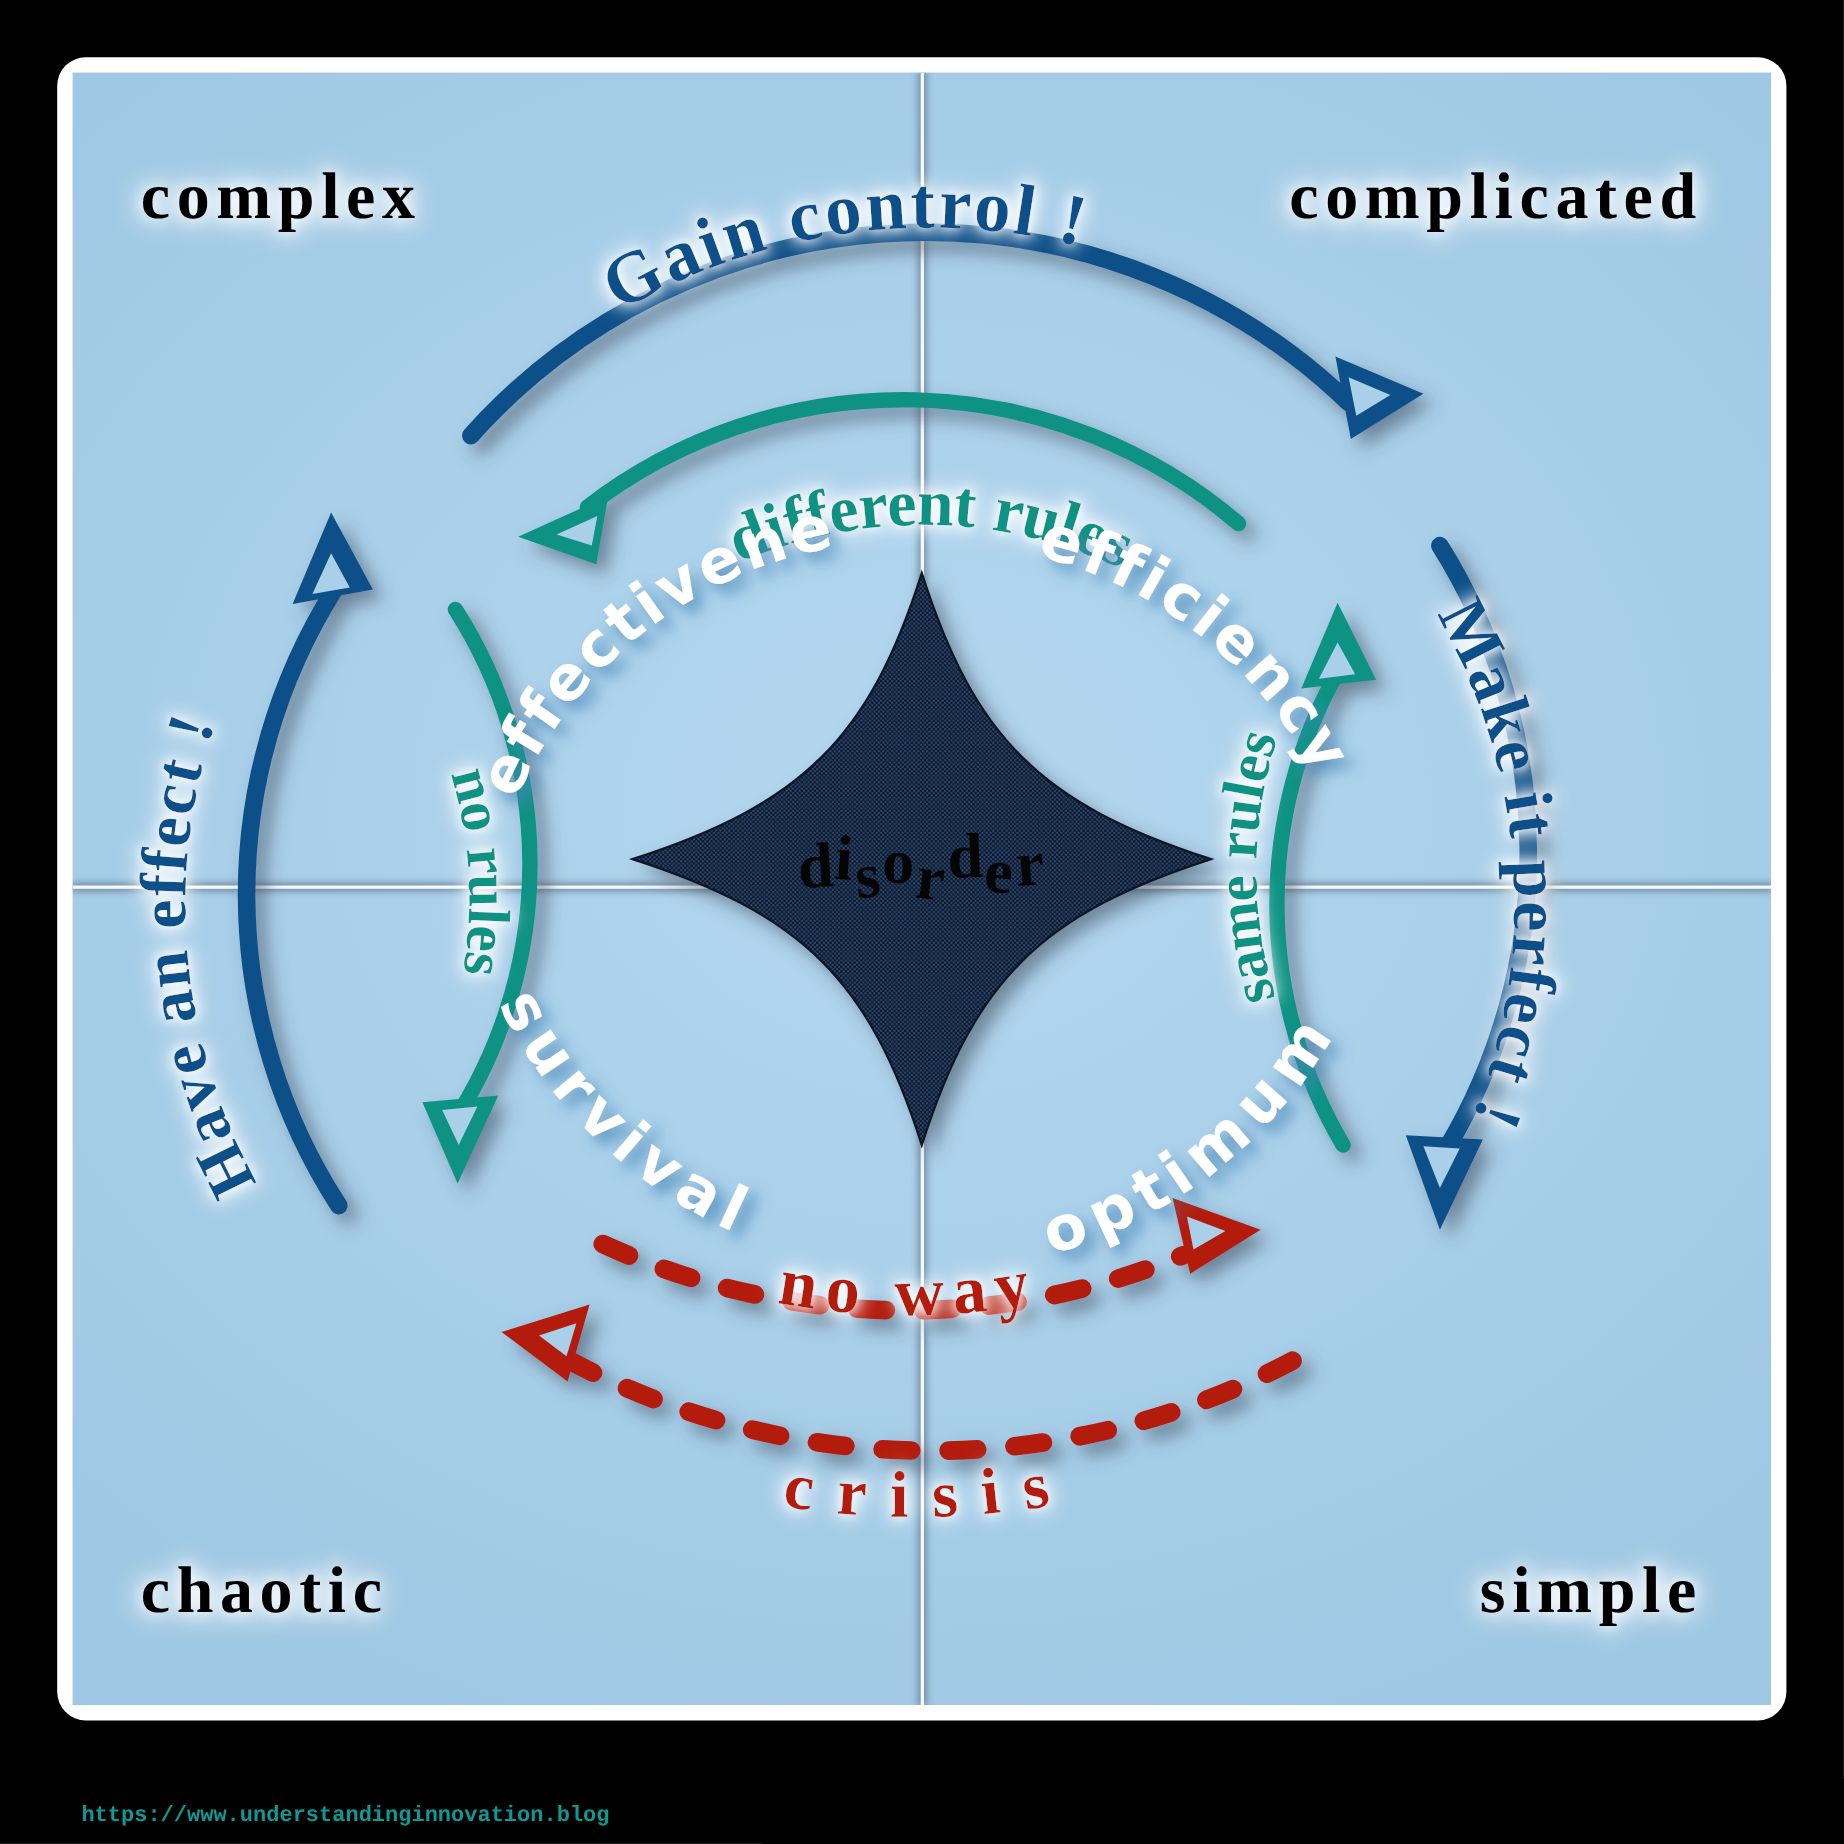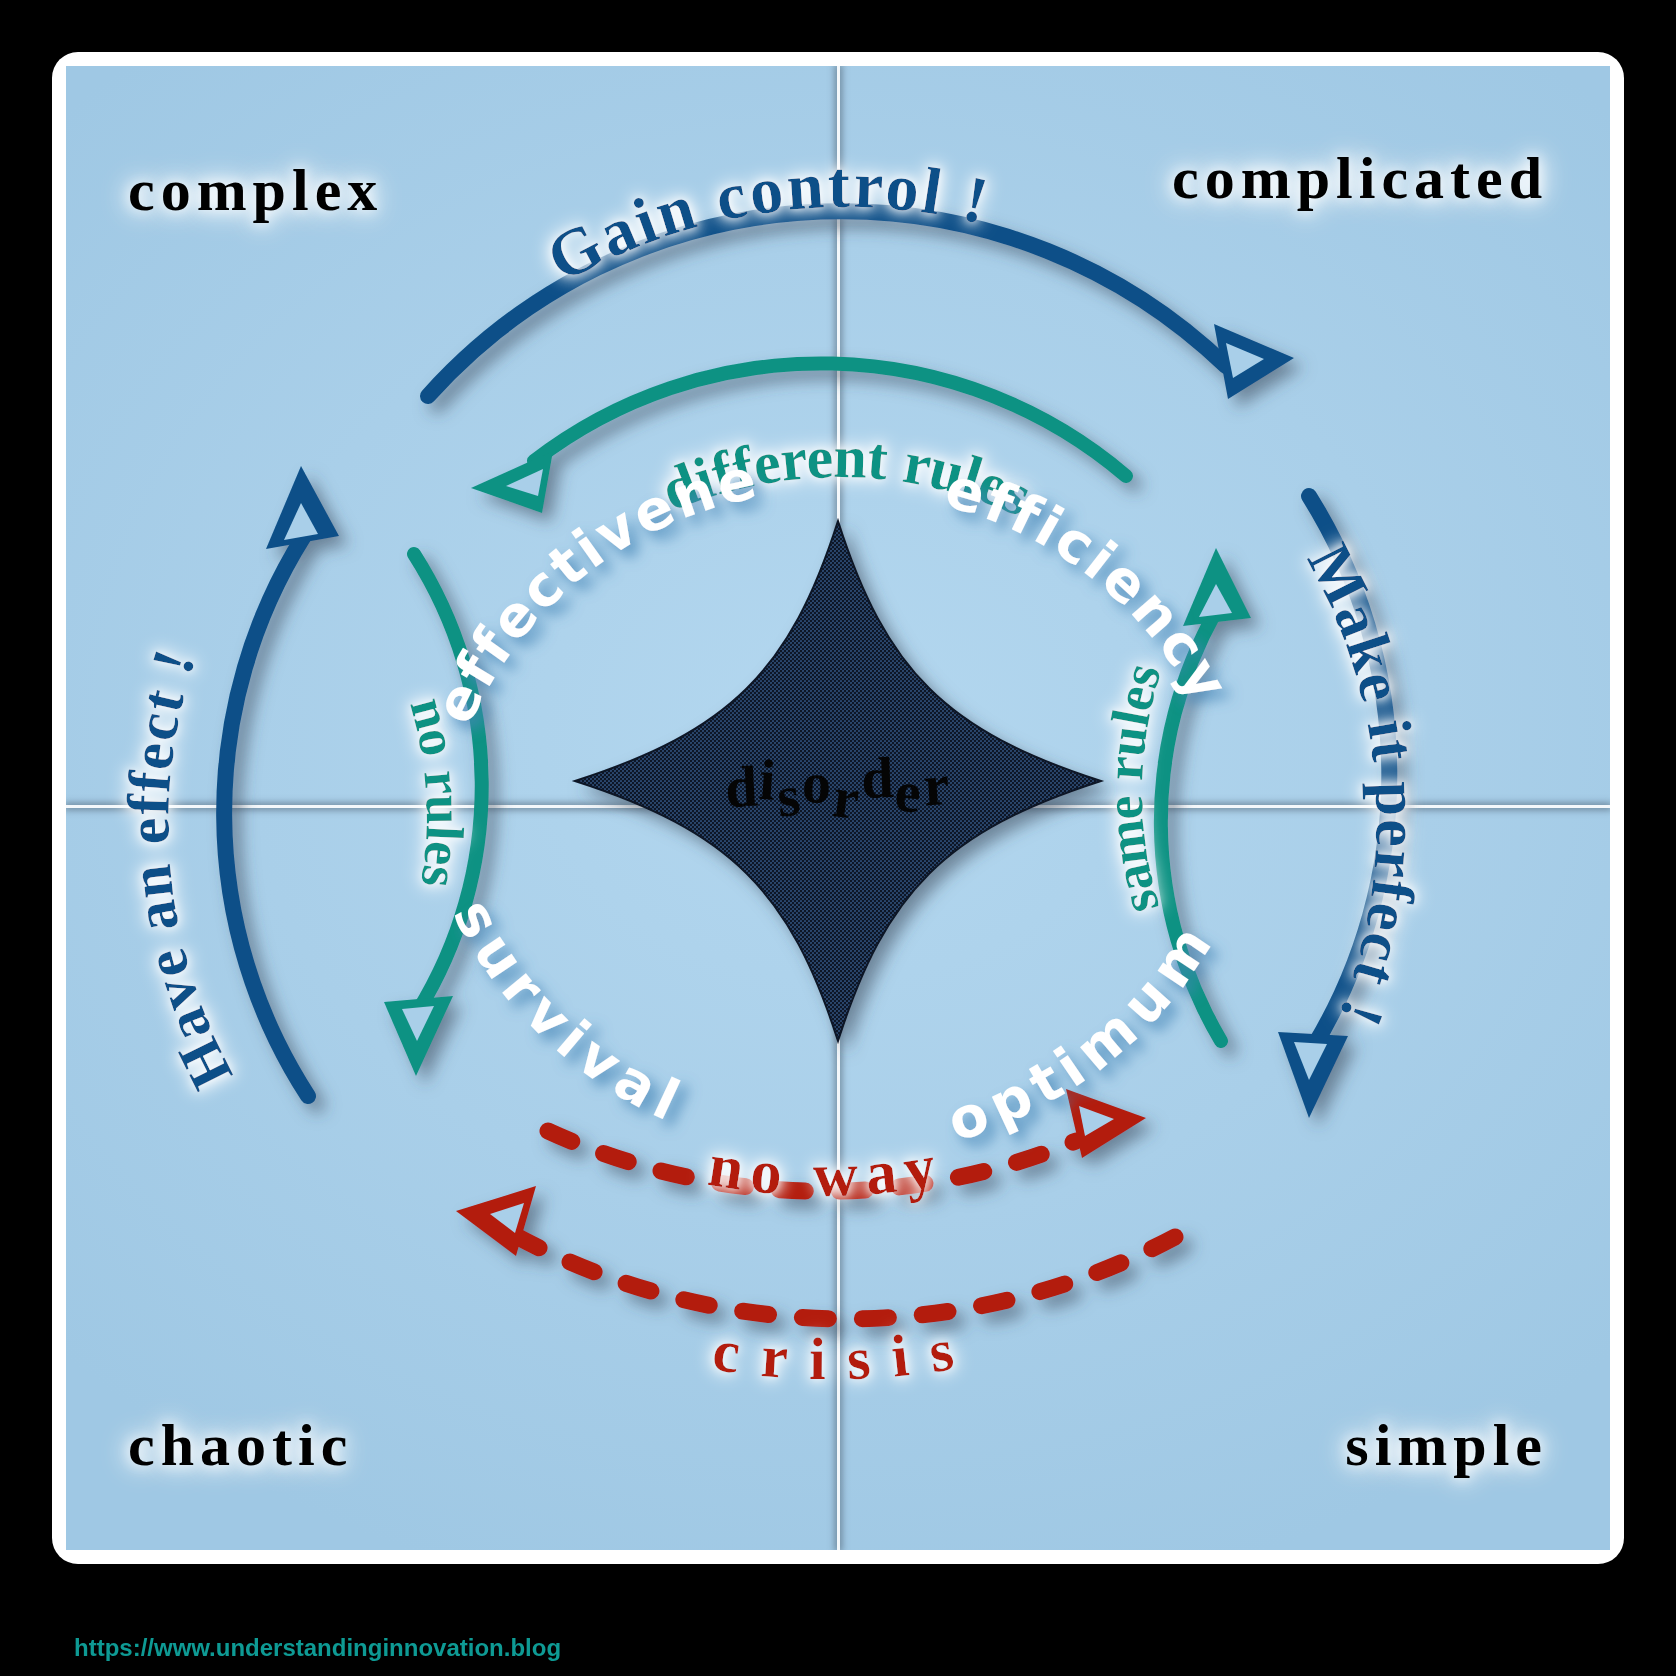--- a/index.html
+++ b/index.html
@@ -27,39 +27,39 @@
   #vline{left:50%;top:0;width:3px;height:100%;margin-left:-1.5px;}
   #hline{top:49.8%;left:0;height:3px;width:100%;}
 
   
   .corner{
     position:absolute;font-size:60px;font-weight:bold;color:#000;
     letter-spacing:6px;
     text-shadow:0 0 14px #fff,0 0 24px #fff,0 0 32px #fff;
     white-space:nowrap;
   }
-  #c-complex{left:62px;top:90px;}
+  #c-complex{left:62px;top:78px;}
   #c-complicated{right:62px;top:78px;}
   #c-chaotic{left:62px;bottom:70px;}
   #c-simple{right:62px;bottom:70px;text-align:center;}
 
   
   #art{position:absolute;left:0;top:0;width:100%;height:100%;}
 
   
   #disorder{
     position:absolute;left:50%;top:48.6%;transform:translate(-50%,-50%);
     font-size:58px;font-weight:bold;color:#050505;letter-spacing:2px;
     white-space:nowrap;font-family:"Liberation Serif",serif;
   }
   #disorder span{display:inline-block;}
 
   
-  .footer{position:absolute;bottom:14px;font-size:24px;font-weight:bold;
-          font-family:Liberation Sans, sans-serif;white-space:nowrap;}
+  .footer{position:absolute;bottom:14px;font-size:20px;font-weight:bold;
+          font-family:Liberation Mono, monospace;white-space:nowrap;}
   #foot-left{left:74px;color:#0e9a94;}
   #foot-right{right:20px;color:#1566ae;}
 </style>
 </head>
 <body>
 
 <div id="root">
   <div id="frame">
     <div id="panel">
 

